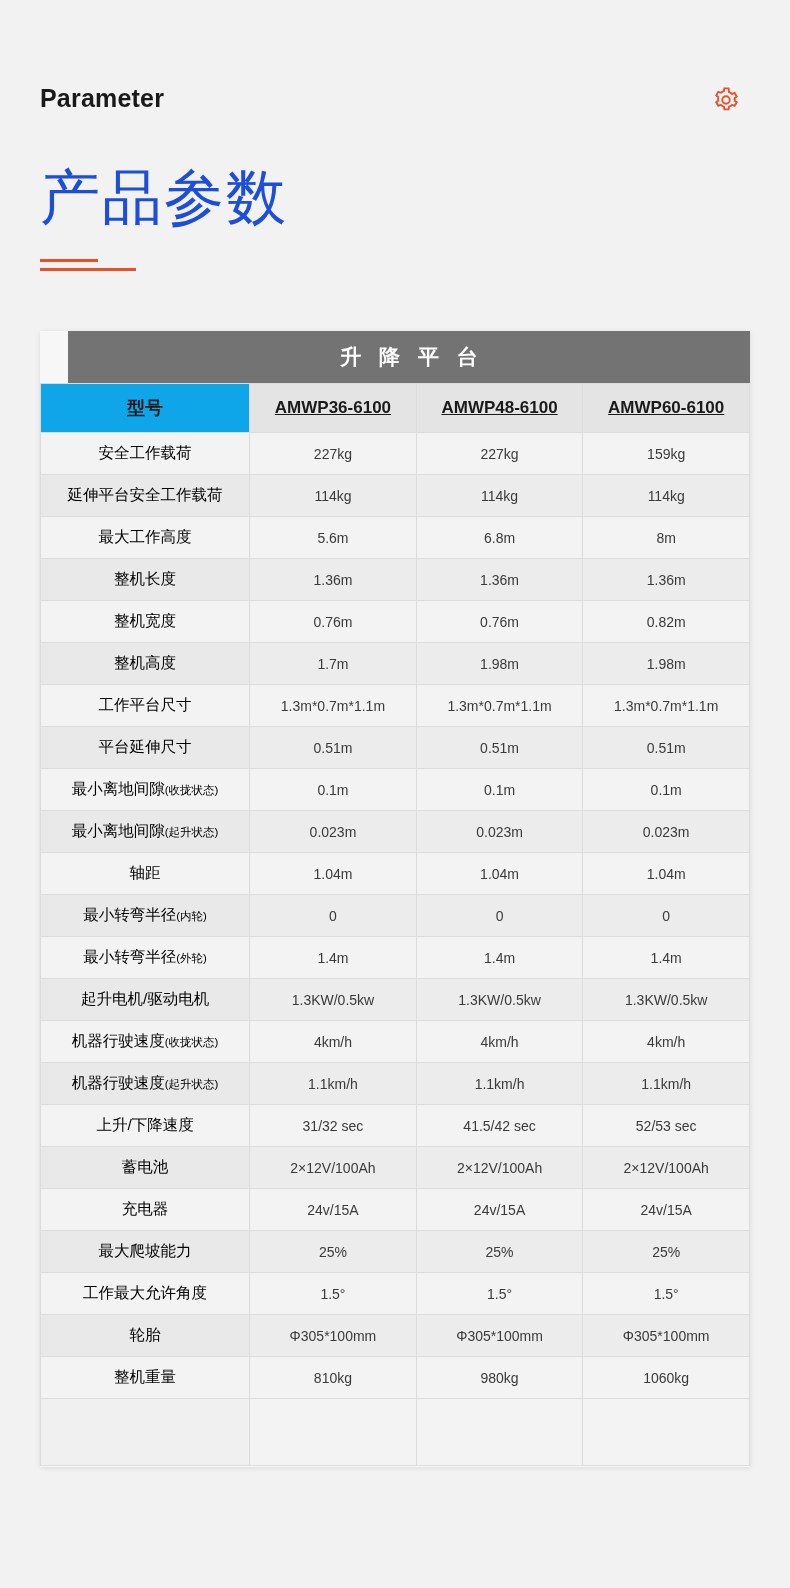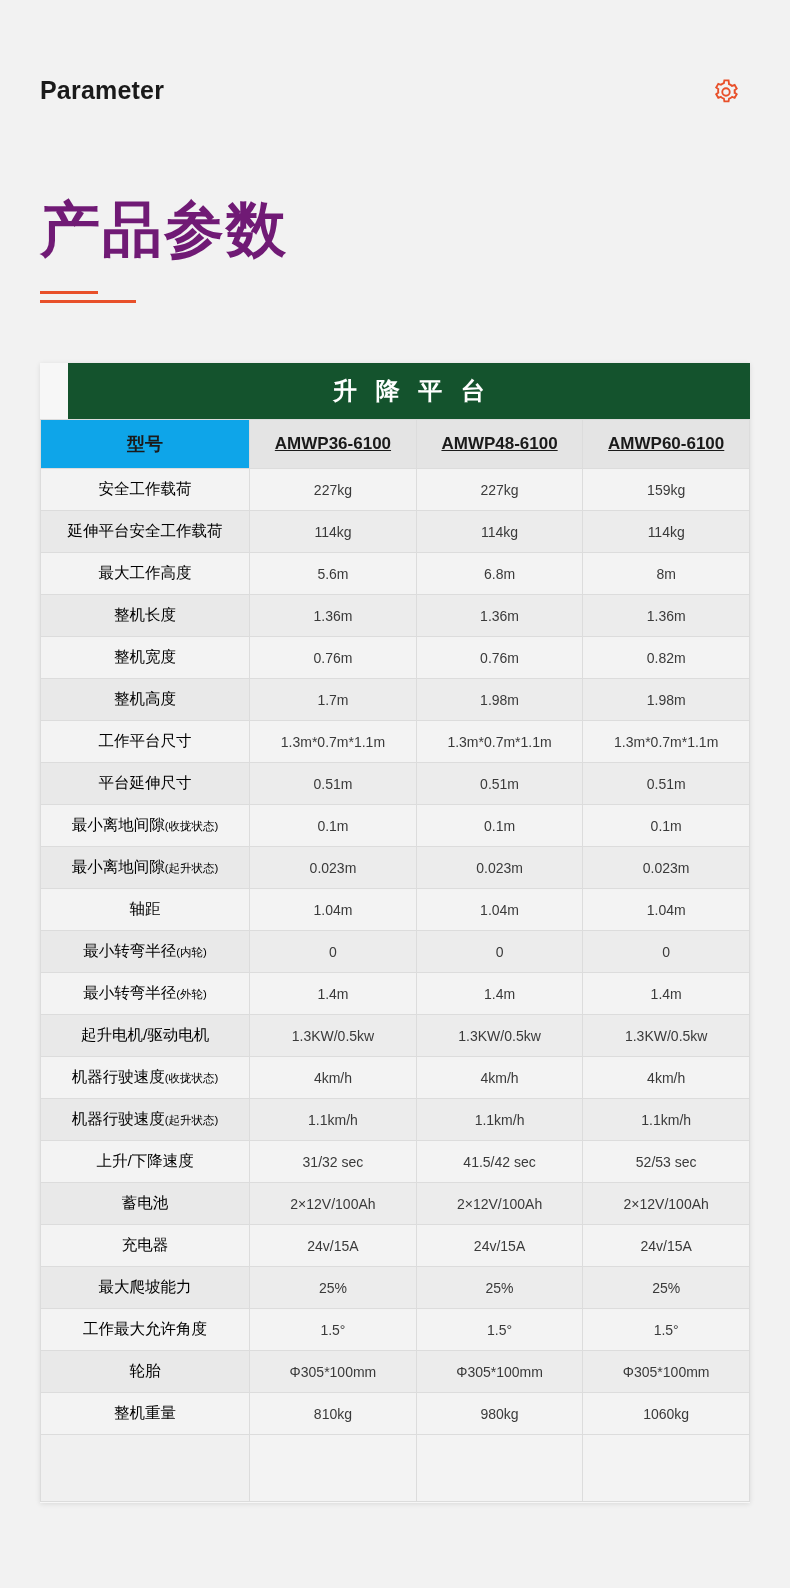--- a/index.html
+++ b/index.html
@@ -13,21 +13,21 @@
     font-family: "Liberation Sans", "DejaVu Sans", sans-serif;
     color: #2b2b2b;
     -webkit-font-smoothing: antialiased;
   }
 
   .page {
     position: relative;
     width: 790px;
     min-height: 1588px;
     box-sizing: border-box;
-    padding: 0 40px;
+    padding: 8px 40px;
     background: #f2f2f2;
   }
 
   
   .header {
     position: relative;
     padding-top: 78px;
     height: 56px;
   }
   .header-en {
@@ -41,25 +41,25 @@
     position: absolute;
     right: 10px;
     top: 78px;
     width: 28px;
     height: 28px;
     color: #e8502a;
   }
   .gear-icon svg { display: block; width: 28px; height: 28px; }
 
   .title-cn {
-    margin-top: 64px;
+    margin-top: 24px;
     font-size: 60px;
-    font-weight: bold;
+    font-weight: normal;
     letter-spacing: 2px;
-    color: #701a75;
+    color: #1d4ed8;
     line-height: 1.05;
   }
   .rule-group {
     margin-top: 30px;
     width: 96px;
   }
   .rule {
     height: 3px;
     background: #e8502a;
     margin-bottom: 6px;
@@ -70,24 +70,24 @@
   
   .table-wrap {
     margin-top: 60px;
     margin-bottom: 90px;
     background: #f7f7f7;
     box-shadow: 0 1px 5px rgba(0,0,0,0.10);
     padding-bottom: 1px;
   }
 
   .table-banner {
-    background: #14532d;
+    background: #737373;
     color: #ffffff;
     text-align: center;
-    font-size: 24px;
+    font-size: 21px;
     font-weight: bold;
     letter-spacing: 6px;
     padding: 12px 0 12px 6px;
     margin-left: 28px;
   }
 
   table.spec {
     width: 100%;
     border-collapse: collapse;
     table-layout: fixed;

